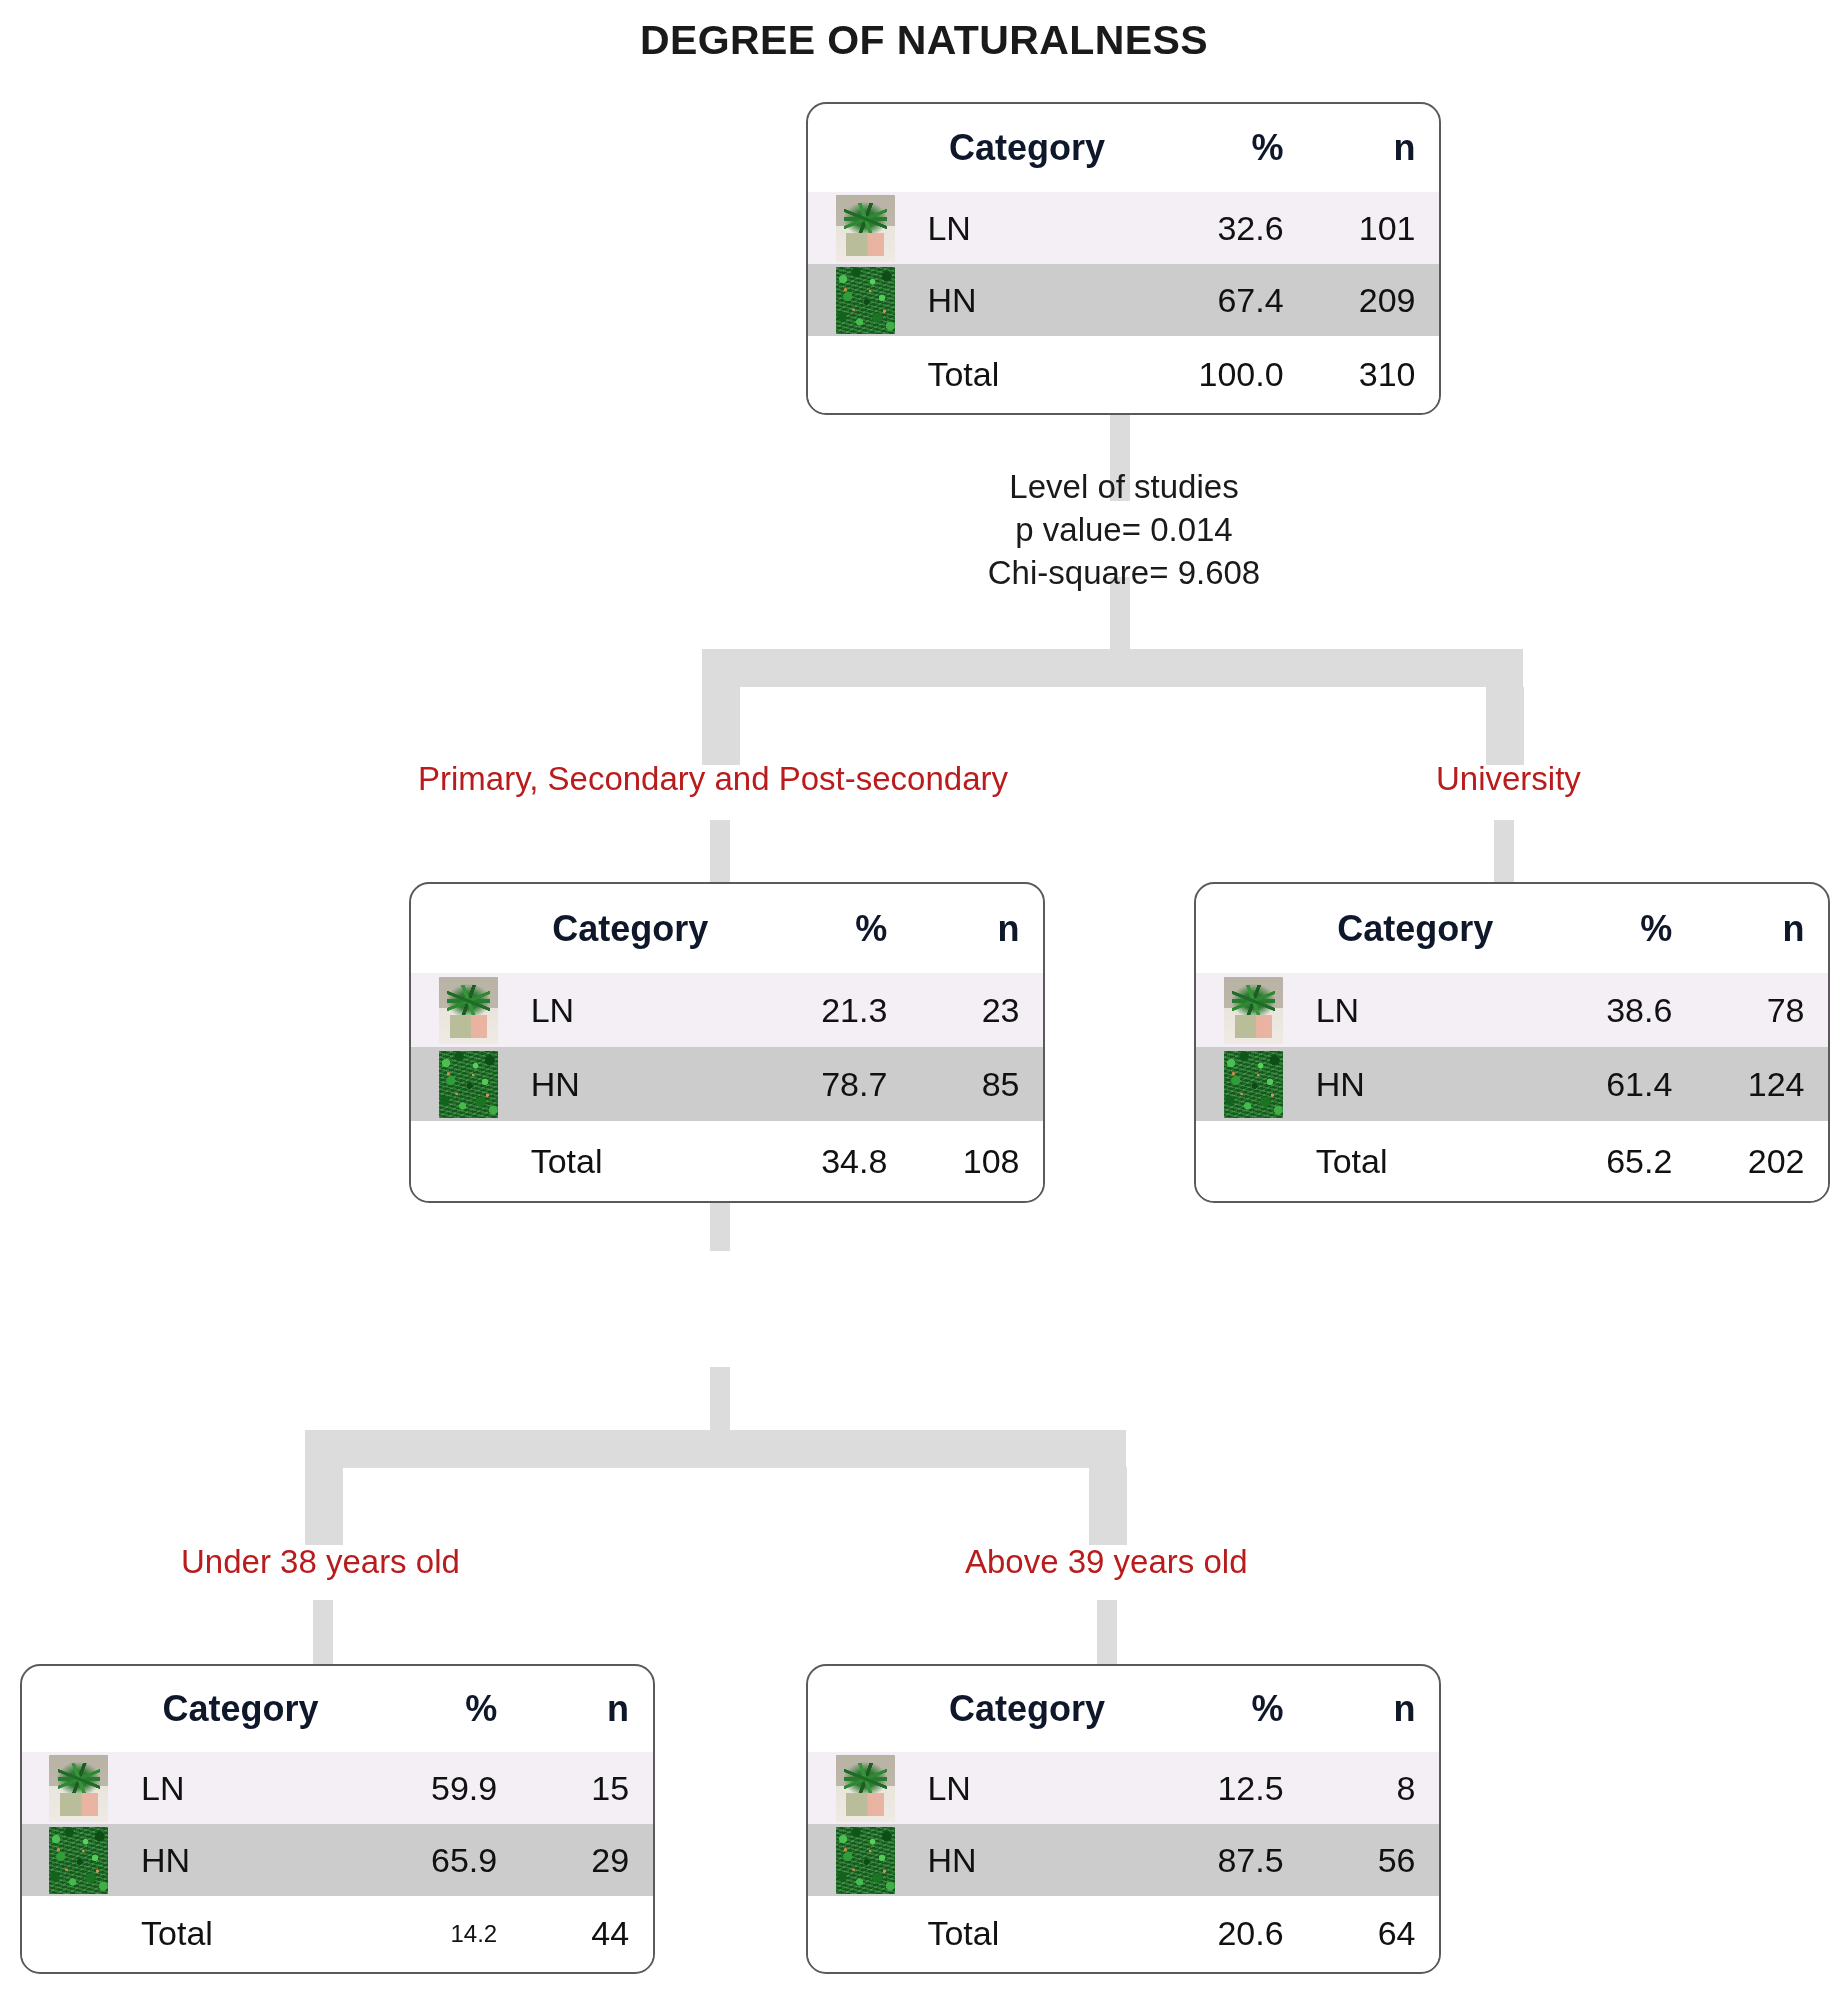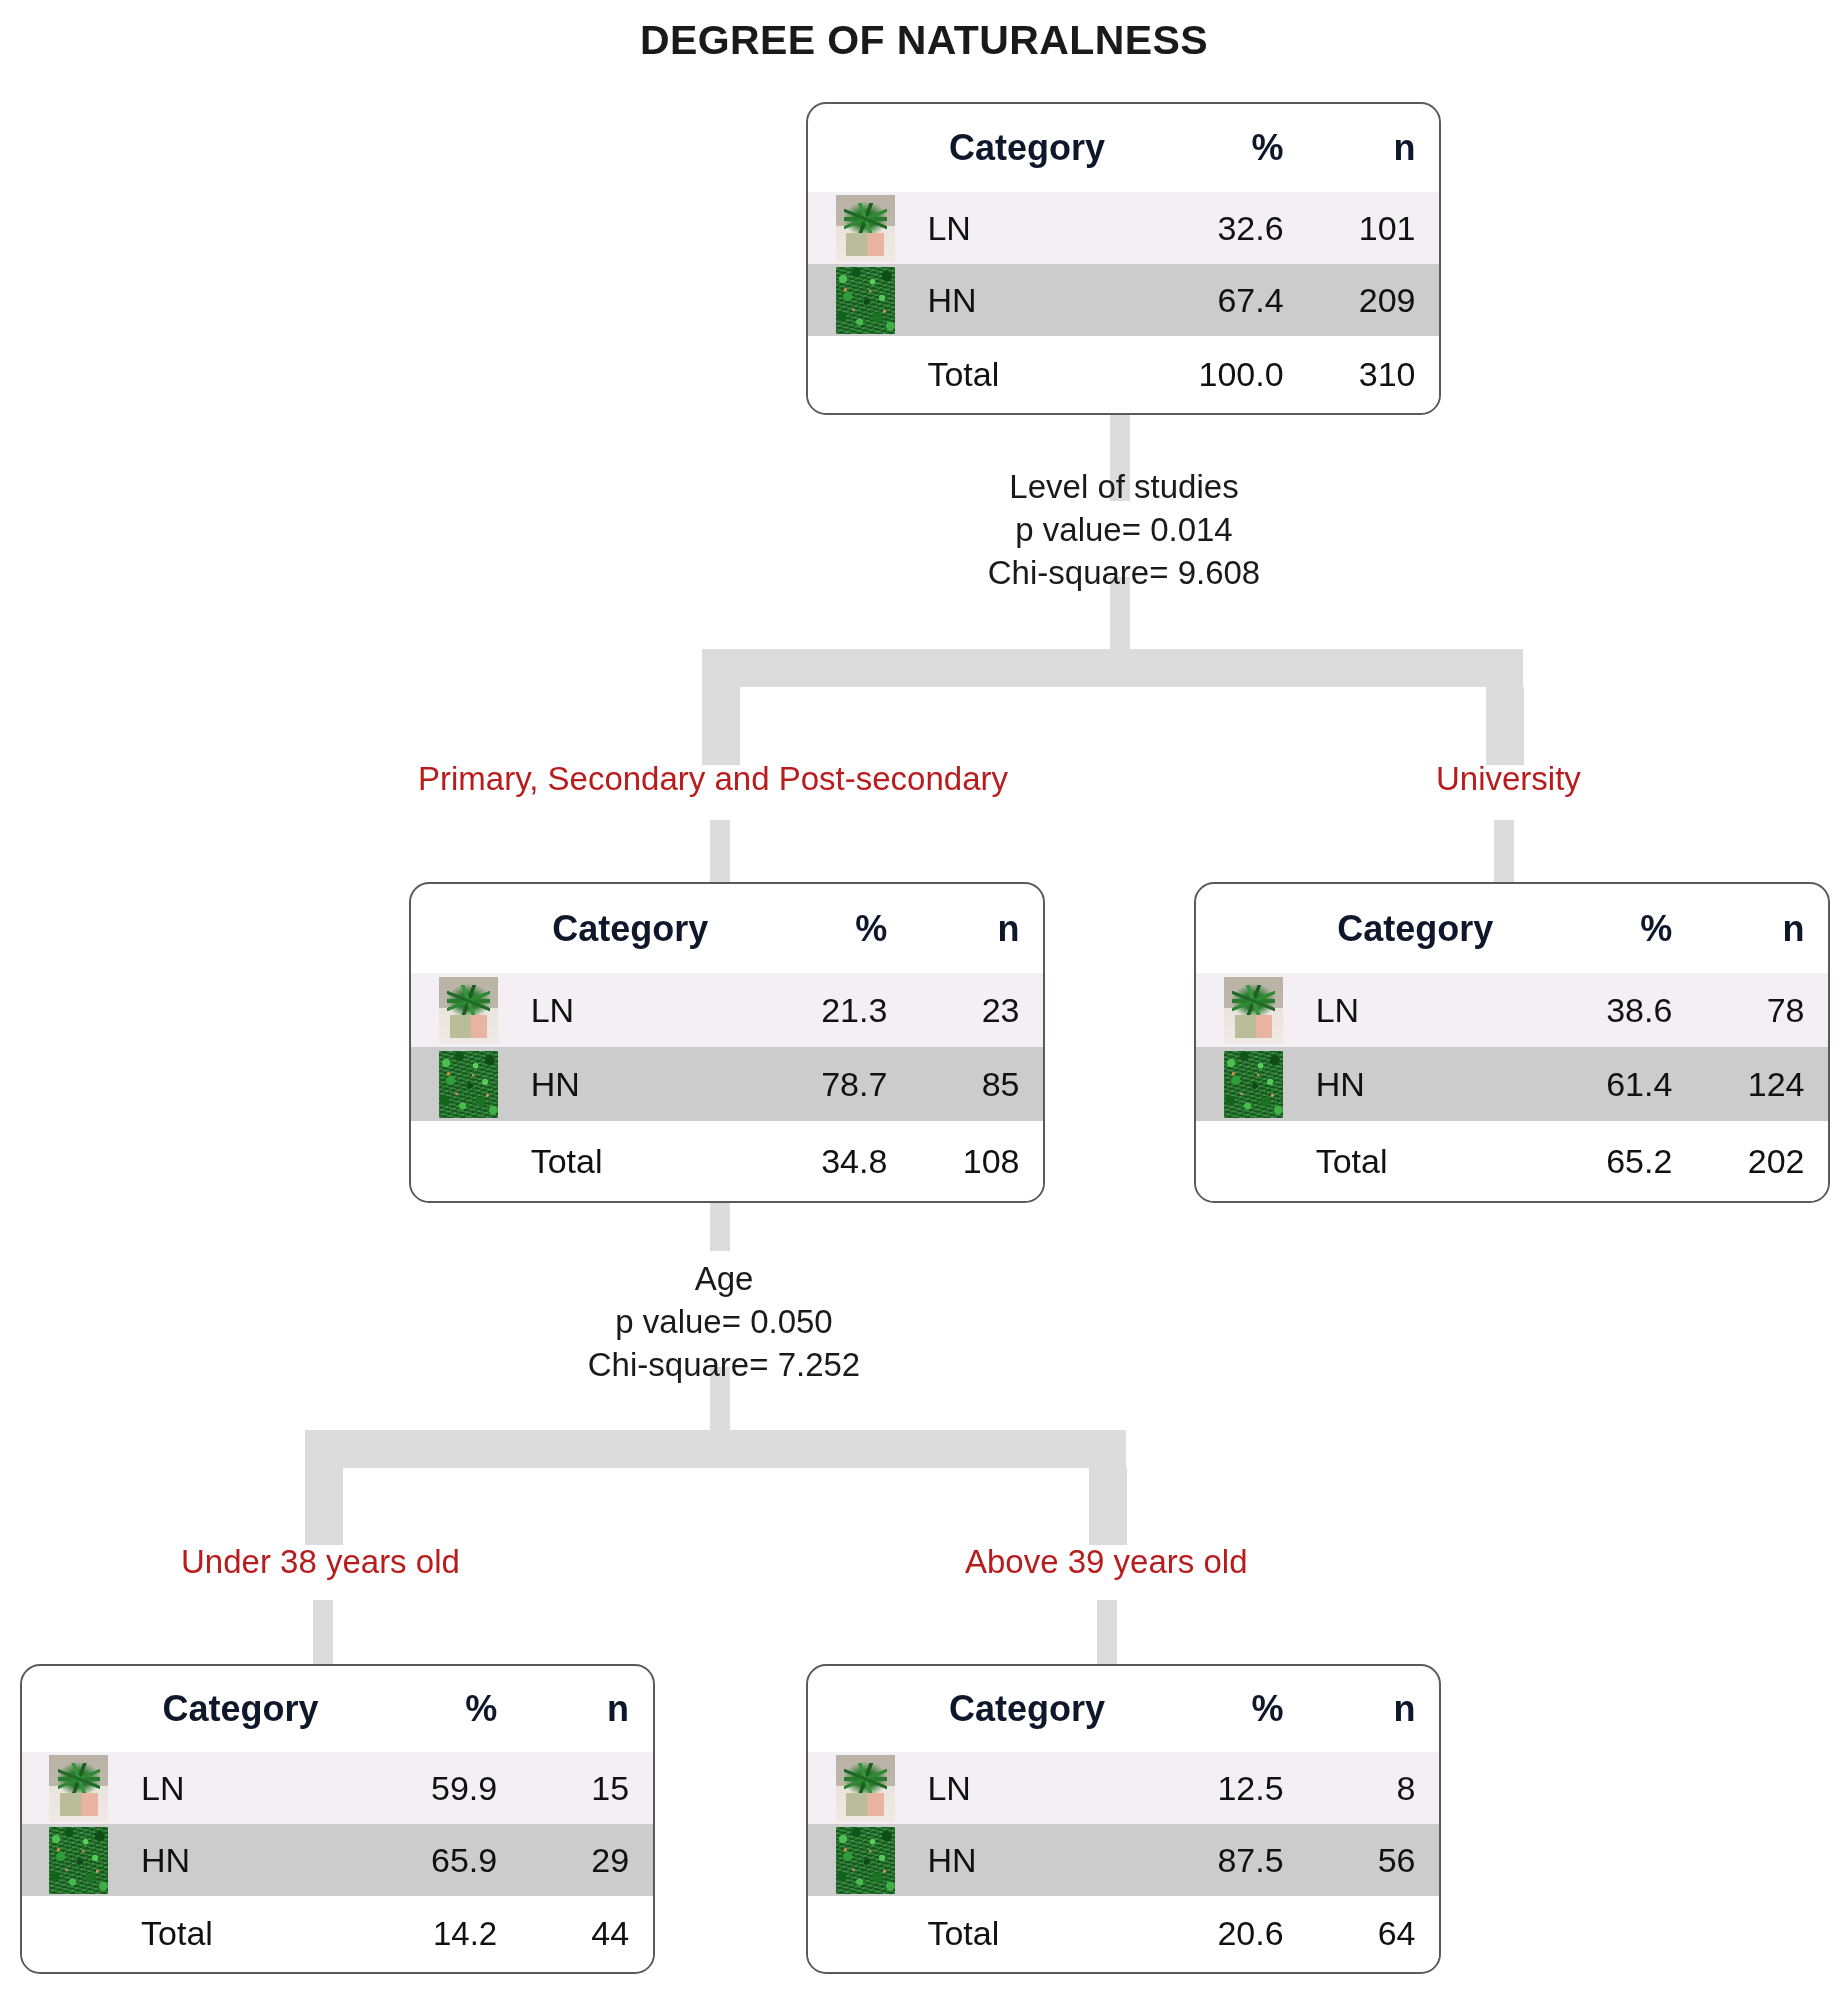--- a/index.html
+++ b/index.html
@@ -295,23 +295,20 @@
       <tr class="r-total" style="height:80px;">
         <td class="c-icon"></td>
         <td class="c-cat" style="font-size:34px;">Total</td>
         <td class="c-pct" style="font-size:34px;">65.2</td>
         <td class="c-n" style="font-size:34px;">202</td>
       </tr>
     </tbody>
       </table>
   </div>
 
-  <div class="split-label" style="left:407px; top:1258px; width:634px; font-size:33px;">Age
-p value= 0.050
-Chi-square= 7.252</div>
 
   <div class="branch-label" style="left:181px; top:1543px; font-size:33px;">Under 38 years old</div>
   <div class="branch-label" style="left:965px; top:1543px; font-size:33px;">Above 39 years old</div>
 
   <div class="node" style="left:19.6px; top:1664px; width:635px; height:310px;">
     <table class="node-table">
       <tbody>
           <tr class="r-head" style="height:86px;">
         <td class="c-icon"></td>
         <td class="c-cat head-cat" style="font-size:36px;">Category</td>
@@ -330,21 +327,21 @@
         <td class="c-icon">
           <span class="thumb thumb-grass" style="width:59px; height:67px;"></span>
         </td>
         <td class="c-cat" style="font-size:34px;">HN</td>
         <td class="c-pct" style="font-size:34px;">65.9</td>
         <td class="c-n" style="font-size:34px;">29</td>
       </tr>
       <tr class="r-total" style="height:75px;">
         <td class="c-icon"></td>
         <td class="c-cat" style="font-size:34px;">Total</td>
-        <td class="c-pct" style="font-size:33px;margin-top:23px;">14.2</td>
+        <td class="c-pct" style="font-size:24px;margin-top:23px;">14.2</td>
         <td class="c-n" style="font-size:34px;">44</td>
       </tr>
     </tbody>
       </table>
   </div>
 
   <div class="node" style="left:806px; top:1664px; width:635px; height:310px;">
     <table class="node-table">
       <tbody>
           <tr class="r-head" style="height:86px;">

